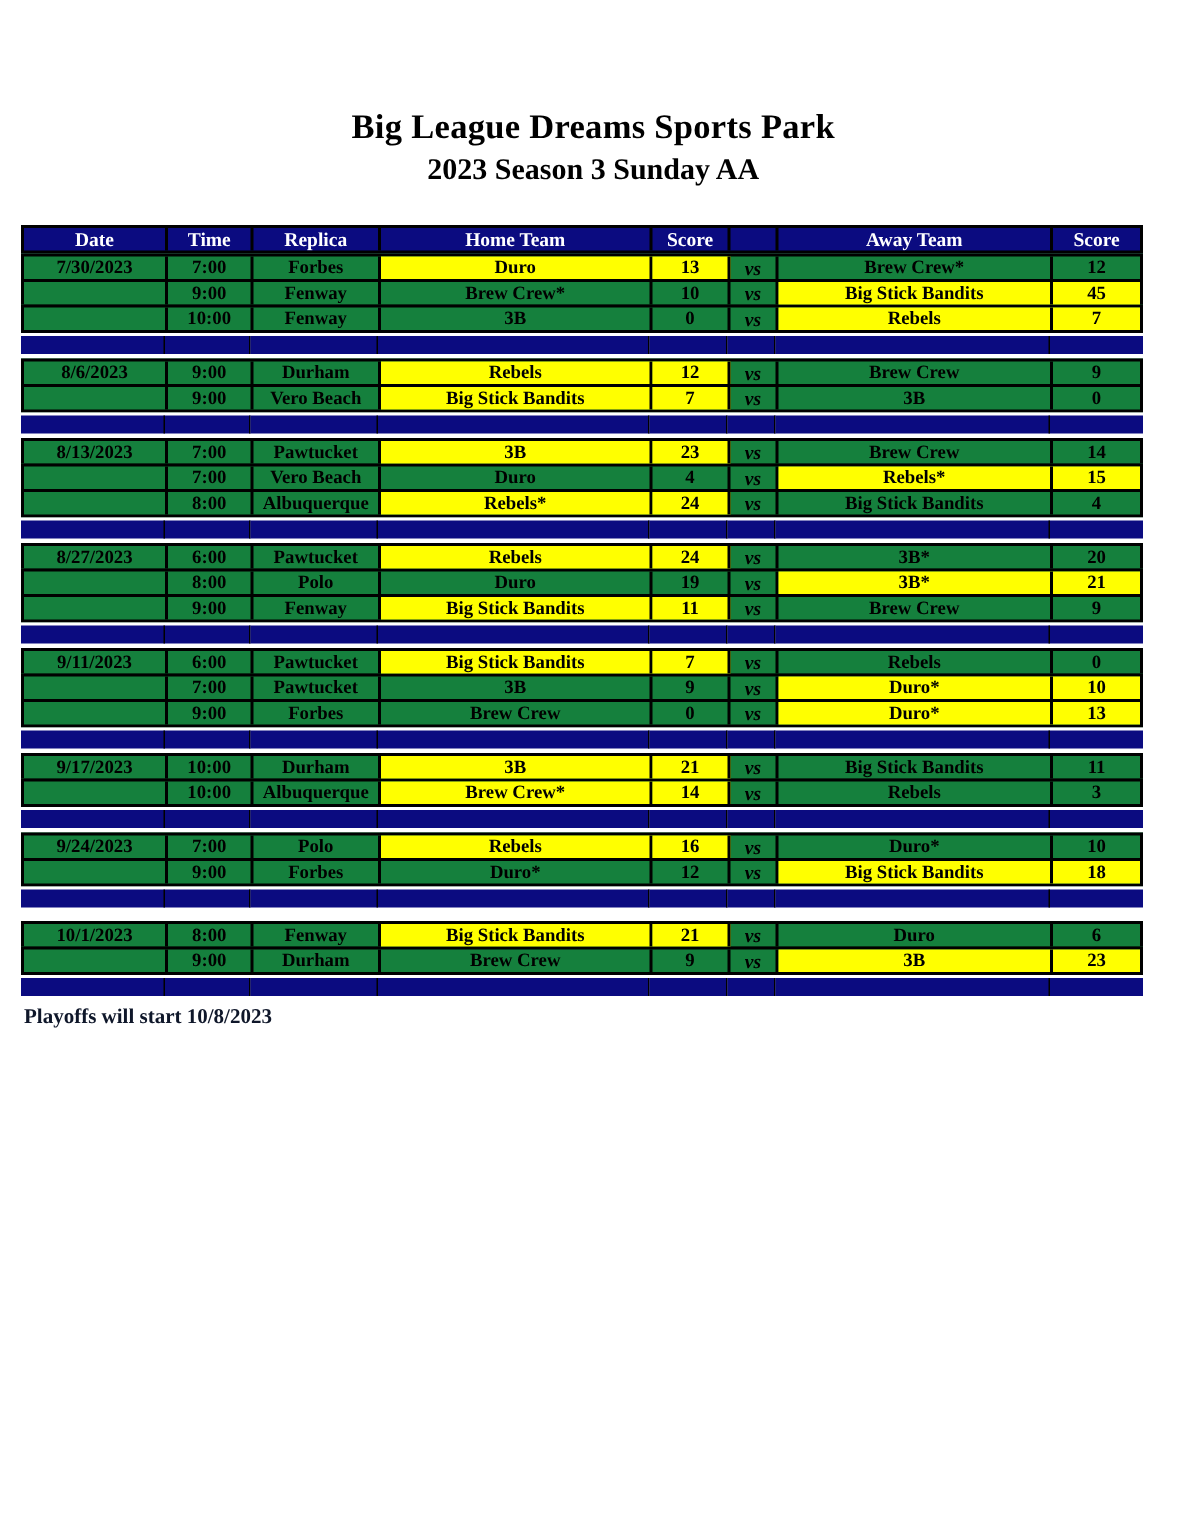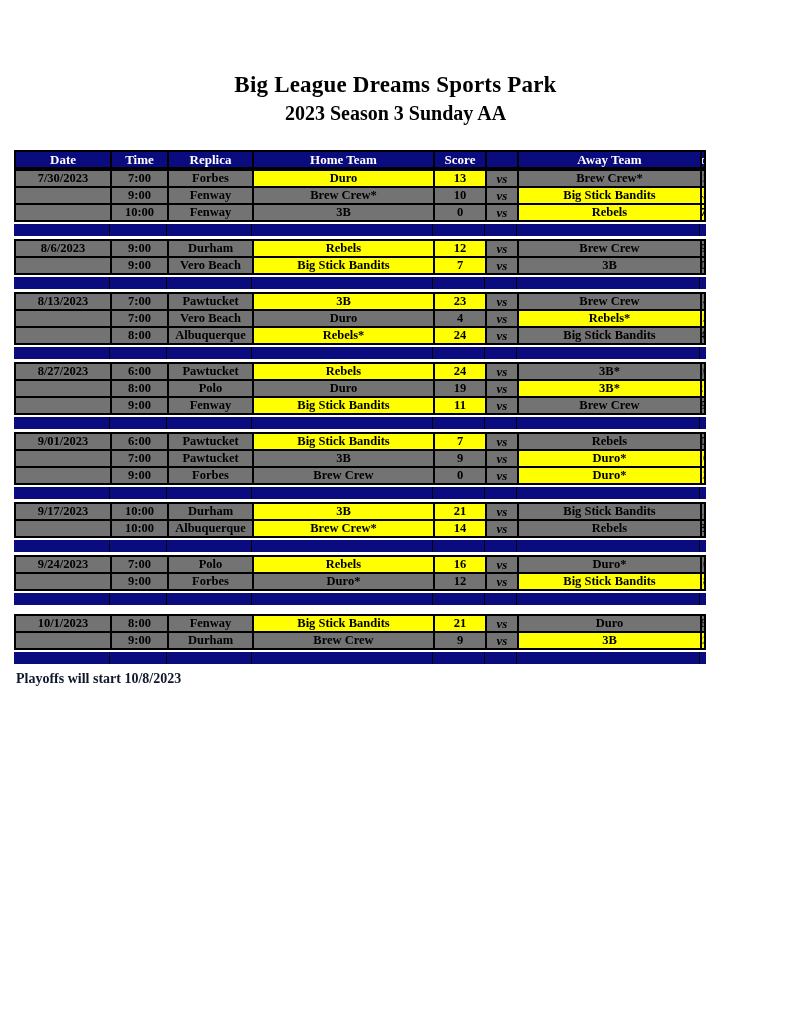--- a/index.html
+++ b/index.html
@@ -15,29 +15,29 @@
     letter-spacing:0.2px;
   }
   .subtitle{
     font-size:20px;font-weight:bold;color:#000;margin:5px 0 0 0;line-height:20px;
   }
   .note{
     font-size:13.5px;font-weight:bold;font-style:italic;color:#141466;
     margin-top:9px;white-space:pre;line-height:15px;
   }
   .schedule{
-    position:absolute;left:14px;top:150px;width:692px;
+    position:absolute;left:14px;top:150px;width:748px;
   }
   .row{
     display:grid;
     grid-template-columns:96px 57px 85px 181px 52px 32px 183px 1fr;
     box-sizing:border-box;width:100%;
   }
   .row.bordered{
-    border:2px solid #000;height:19px;background:#737373;
+    border:2px solid #000;height:19px;background:#15803d;
   }
   .row.bordered + .row.bordered{margin-top:-2px;}
   .cell{
     box-sizing:border-box;
     display:flex;align-items:center;justify-content:center;
     font-size:12.5px;font-weight:bold;color:#000;
     border-right:2px solid #000;
     overflow:hidden;white-space:nowrap;
     line-height:15px;
   }
@@ -225,21 +225,21 @@
           <div class="scell"></div>
           <div class="scell"></div>
           <div class="scell"></div>
           <div class="scell"></div>
           <div class="scell"></div>
           <div class="scell"></div>
           <div class="scell"></div>
           <div class="scell"></div>
         </div>
         <div class="row bordered game">
-          <div class="cell">9/01/2023</div>
+          <div class="cell">9/11/2023</div>
           <div class="cell">6:00</div>
           <div class="cell">Pawtucket</div>
           <div class="cell hl">Big Stick Bandits</div>
           <div class="cell hl">7</div>
           <div class="cell vs">vs</div>
           <div class="cell">Rebels</div>
           <div class="cell">0</div>
         </div>
         <div class="row bordered game">
           <div class="cell"></div>

